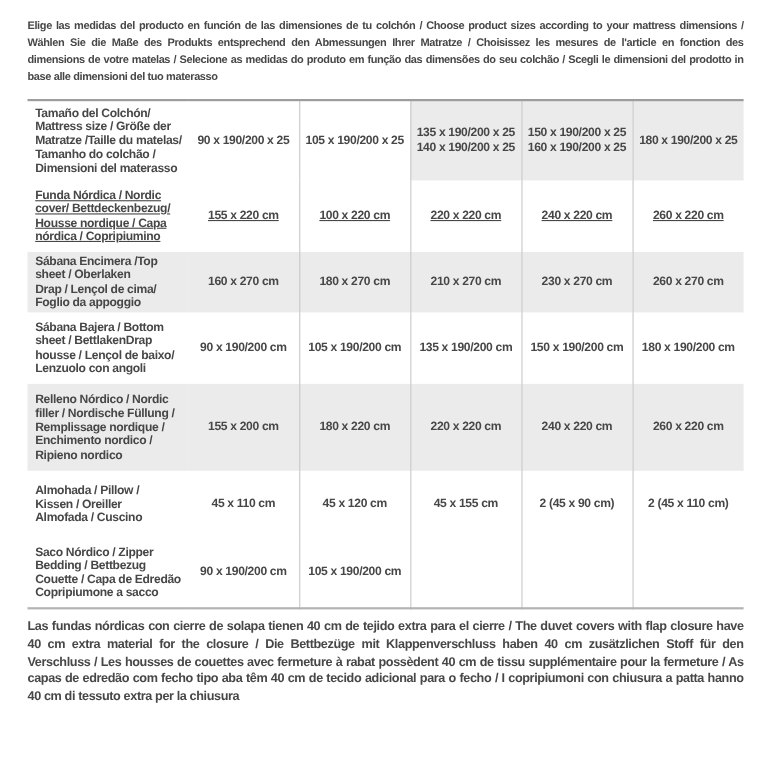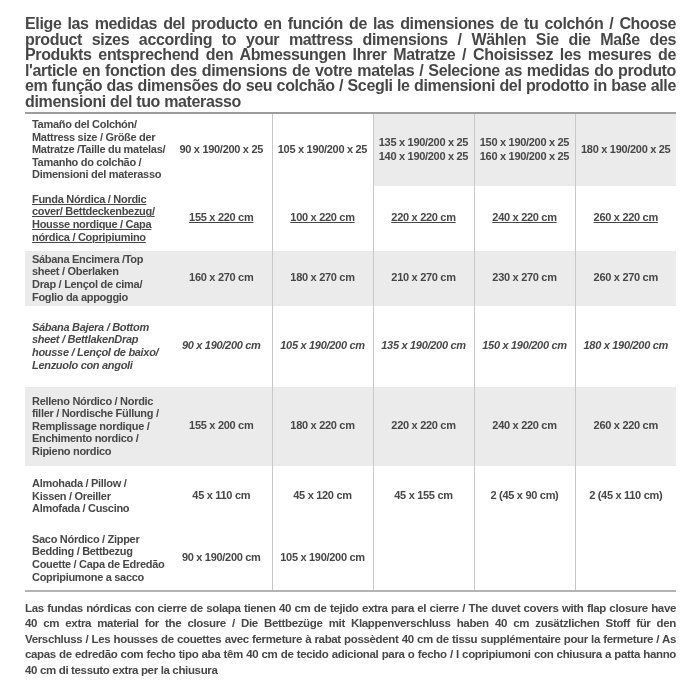--- a/index.html
+++ b/index.html
@@ -4,39 +4,39 @@
 <style>
   html,body{margin:0;padding:0;}
   body{
     width:700px;height:700px;background:#ffffff;
     font-family:"Liberation Sans",sans-serif;
     font-weight:bold;color:var(--text,#474747);
     -webkit-font-smoothing:antialiased;
   }
   .page{padding:16px 24px 0 25px;width:651px;}
   .intro{
-    font-size:16px;line-height:15.6px;text-align:justify;
-    letter-spacing:-0.35px;margin:0 0 2px 0;
+    font-size:10px;line-height:15.6px;text-align:justify;
+    letter-spacing:-0.35px;margin:0 0 12px 0;
   }
   table.sizes{
     border-collapse:collapse;table-layout:fixed;width:651px;
     border-top:2px solid var(--table-border-top,#9d9d9d);
     border-bottom:2px solid var(--table-border-bottom,#b3b3b3);
   }
   col.c-label{width:146px;}
   col.c-val{width:101px;}
   td{
     font-size:11px;letter-spacing:-0.3px;vertical-align:middle;
     white-space:pre-line;padding:0;
   }
   td.label{text-align:left;padding-left:7px;line-height:12.6px;}
   td.val{text-align:center;line-height:13.6px;}
   td.val + td.val{border-left:1px solid var(--grid-line,#c8c8c8);}
   .shade{background:var(--row-shade,#ebebeb);}
-  tr.r1{height:73px;margin-left:45px;} tr.r2{height:65px;text-decoration:underline;} tr.r3{height:55px;margin-top:44px;} tr.r4{height:81px;font-style:italic;}
+  tr.r1{height:73px;margin-left:45px;} tr.r2{height:65px;text-decoration:underline;} tr.r3{height:55px;margin-top:44px;} tr.r4{height:65px;}
   tr.r5{height:79px;} tr.r6{height:61px;margin-top:48px;} tr.r7{height:60px;} tr.r8{height:64px;}
   .note{
     font-size:11.5px;line-height:15.6px;text-align:justify;
     letter-spacing:-0.35px;margin:9px 0 0 0;
   }
 </style>
 </head>
 <body>
 
 <div class="page">

